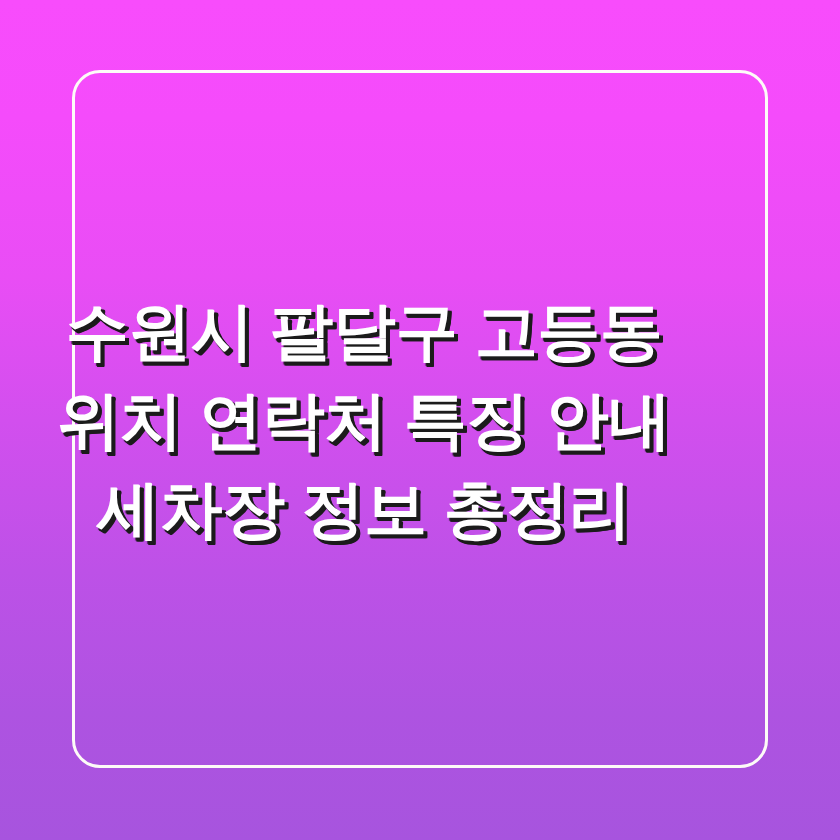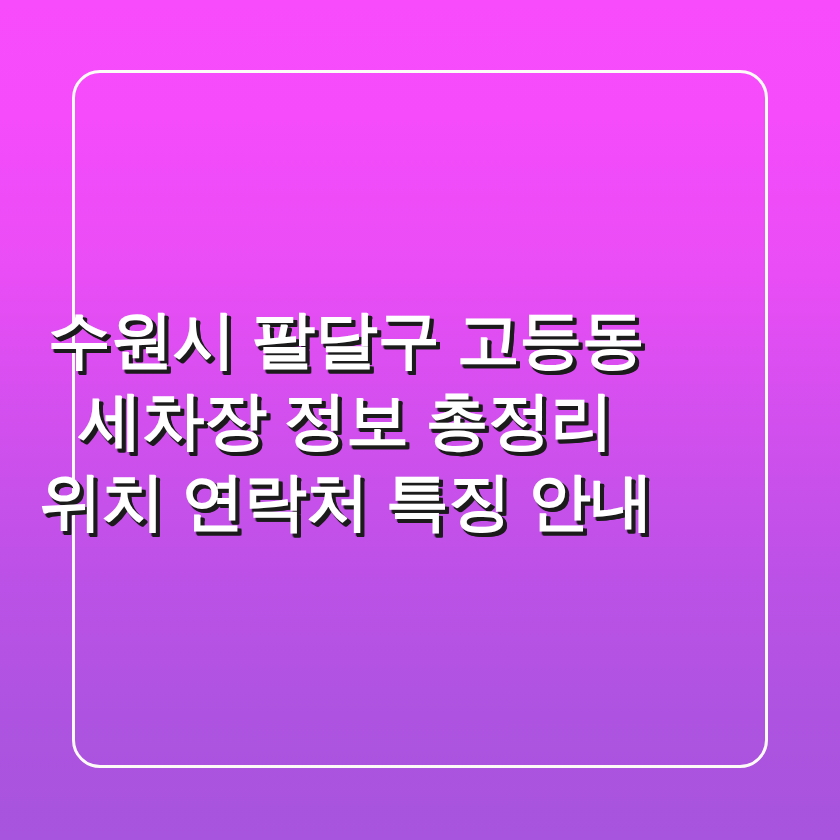--- a/index.html
+++ b/index.html
@@ -36,21 +36,22 @@
   #title-block {
     position: absolute;
     left: 0;
     top: 0;
     width: 692px;
     height: 840px;
     display: flex;
     flex-direction: column;
     align-items: center;
     justify-content: center;
-    gap: 4px;
+    gap: 12px;
+    padding-left: 18px;
   }
   .title-line {
     display: block;
     width: 100%;
     text-align: center;
     font-size: 63px;
     line-height: 77px;
     font-weight: 700;
     letter-spacing: -0.5px;
     color: #ffffff;
@@ -64,17 +65,17 @@
 </style>
 </head>
 <body>
 
 <div id="canvas">
 
   <div id="frame"></div>
 
   <div id="title-block">
     <span class="title-line">수원시 팔달구 고등동</span>
+    <span class="title-line">위치 연락처 특징 안내</span>
     <span class="title-line">세차장 정보 총정리</span>
-    <span class="title-line">위치 연락처 특징 안내</span>
   </div>
 
 </div>
 
 </body></html>

